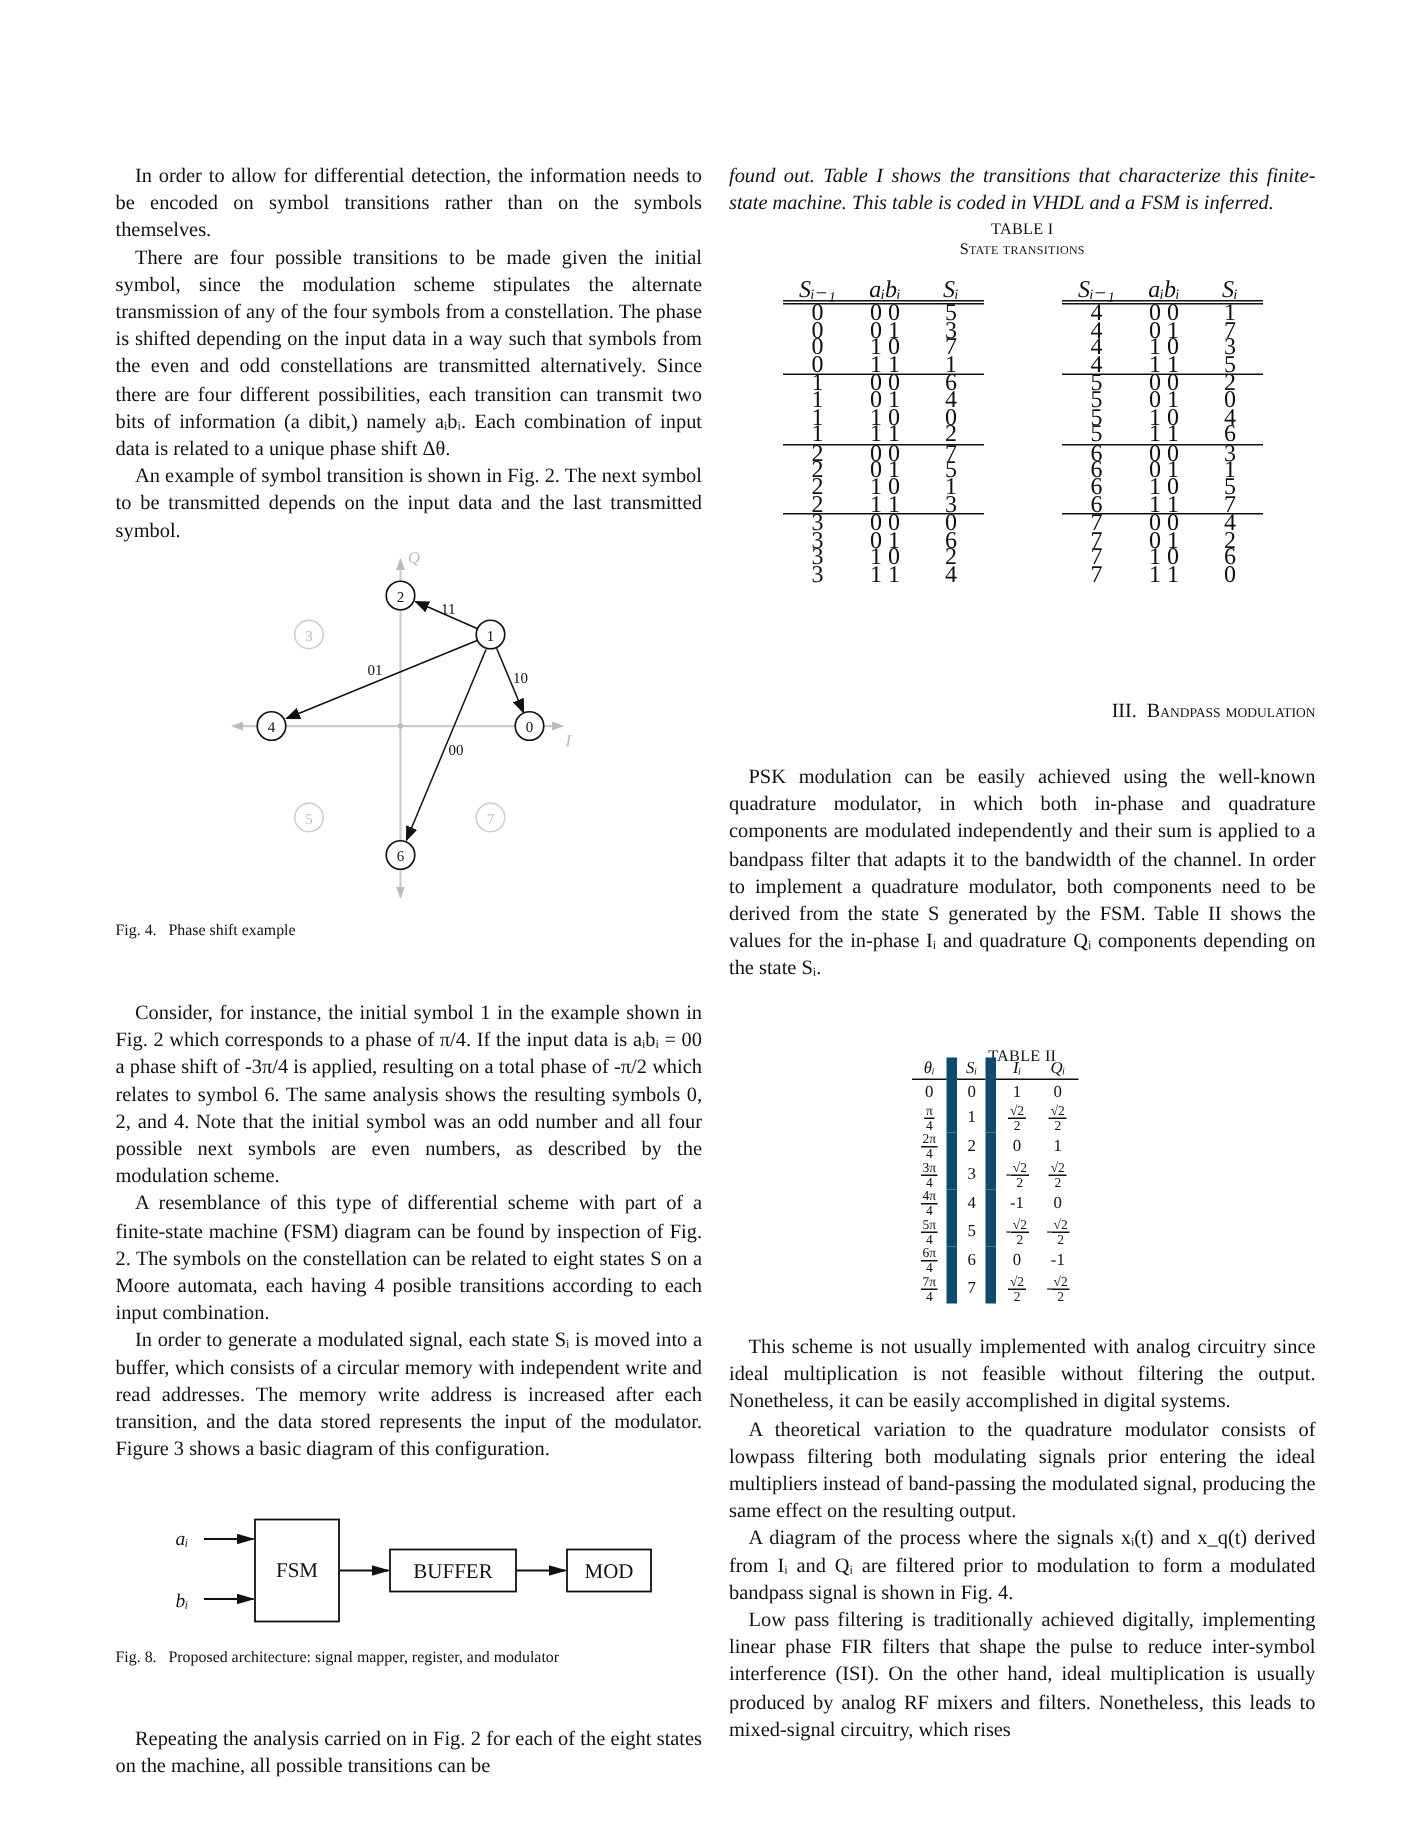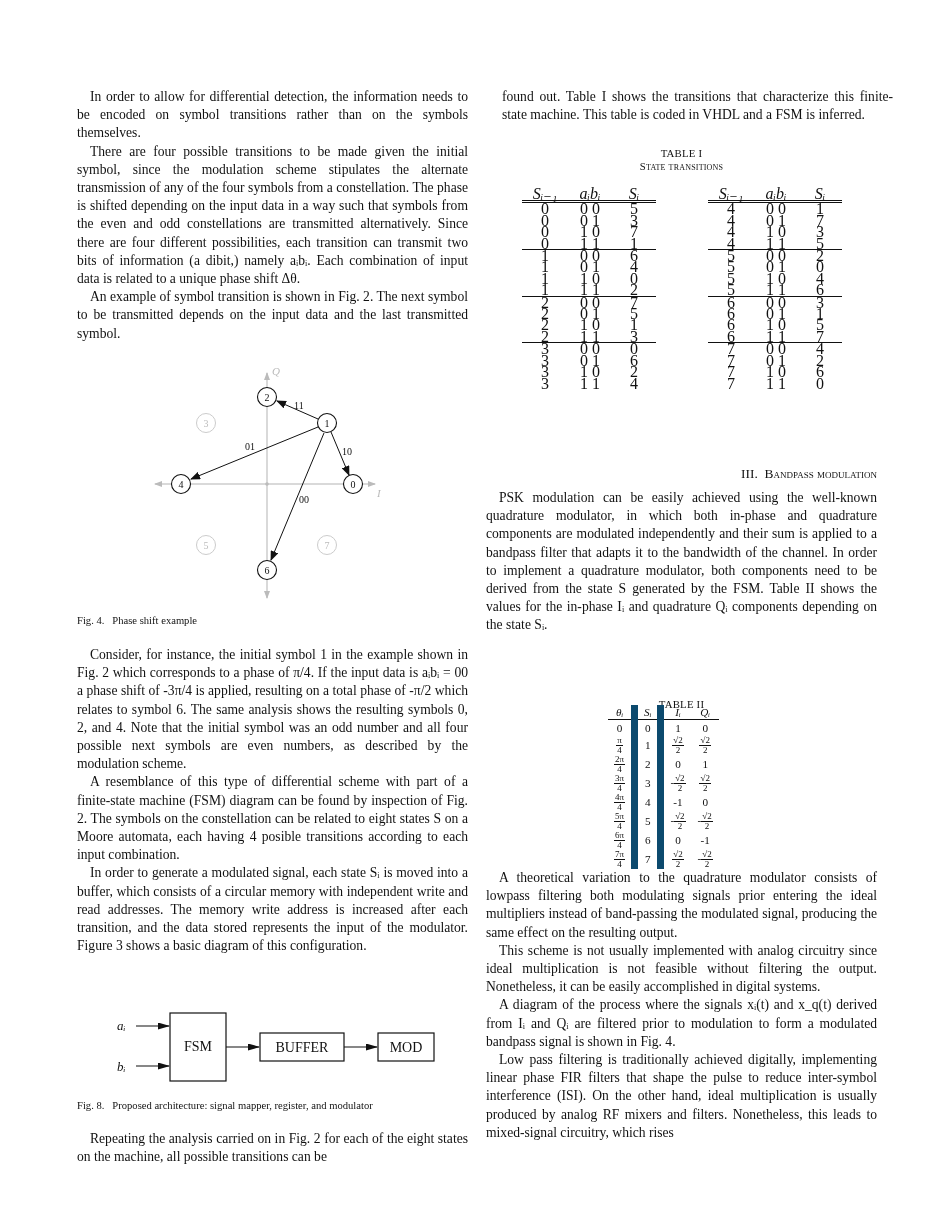--- a/index.html
+++ b/index.html
@@ -1,23 +1,23 @@
 <!DOCTYPE html>
 <html><head>
 <meta charset="utf-8">
 <style>
   html, body { margin: 0; padding: 0; background: #ffffff; }
   body {
     width: 952px; height: 1232px; position: relative; overflow: hidden;
     font-family: "Liberation Serif", "DejaVu Serif", serif;
     color: #111;
   }
-  .col { position: absolute; width: 391px; font-size: 13.6px; line-height: 18.2px; text-align: justify; }
+  .col { position: absolute; width: 391px; font-size: 13.6px; line-height: 18.2px; text-align: justify; margin-top: 20px; }
   .col-left { left: 77px; top: 88px; }
-  .col-right { left: 502px; top: 88px; }
+  .col-right { left: 486px; top: 88px; font-style: italic; }
   .para { margin: 0; text-indent: 13px; hyphens: auto; }
   .para.noindent { text-indent: 0; }
   .abs { position: absolute; }
   .caption { font-size: 10.6px; line-height: 13px; }
   .tbl-title { text-align: center; font-size: 10.8px; line-height: 13px; letter-spacing: 0.2px; }
   .smallcaps { font-variant: small-caps; }
   .section { text-align: right; font-size: 13.4px; }
   
   table.t1 { border-collapse: collapse; font-size: 16px; line-height: 11.4px; position: absolute; }
   table.t1 th { font-weight: normal; font-style: italic; padding: 0 4px 1px 4px; border-bottom: 3px double #111; }
@@ -396,17 +396,17 @@
       <tr>
         <td class="vr" title="7π/4"><span class="frac"><span class="num">7π</span><span class="den">4</span></span></td>
         <td class="vr">7</td>
         <td title="√2/2"><span class="frac"><span class="num">√2</span><span class="den">2</span></span></td>
         <td title="-√2/2">-<span class="frac"><span class="num">√2</span><span class="den">2</span></span></td>
       </tr>
     </tbody>
 </table>
 
 <div class="col" style="left:486px;top:869px;">
+  <p class="para">This scheme is not usually implemented with analog circuitry since ideal multiplication is not feasible without filtering the output. Nonetheless, it can be easily accomplished in digital systems.</p>
   <p class="para">A theoretical variation to the quadrature modulator consists of lowpass filtering both modulating signals prior entering the ideal multipliers instead of band-passing the modulated signal, producing the same effect on the resulting output.</p>
-  <p class="para">This scheme is not usually implemented with analog circuitry since ideal multiplication is not feasible without filtering the output. Nonetheless, it can be easily accomplished in digital systems.</p>
   <p class="para">A diagram of the process where the signals xᵢ(t) and x_q(t) derived from Iᵢ and Qᵢ are filtered prior to modulation to form a modulated bandpass signal is shown in Fig. 4.</p>
   <p class="para">Low pass filtering is traditionally achieved digitally, implementing linear phase FIR filters that shape the pulse to reduce inter-symbol interference (ISI). On the other hand, ideal multiplication is usually produced by analog RF mixers and filters. Nonetheless, this leads to mixed-signal circuitry, which rises</p>
 </div>
 
 </body></html>

